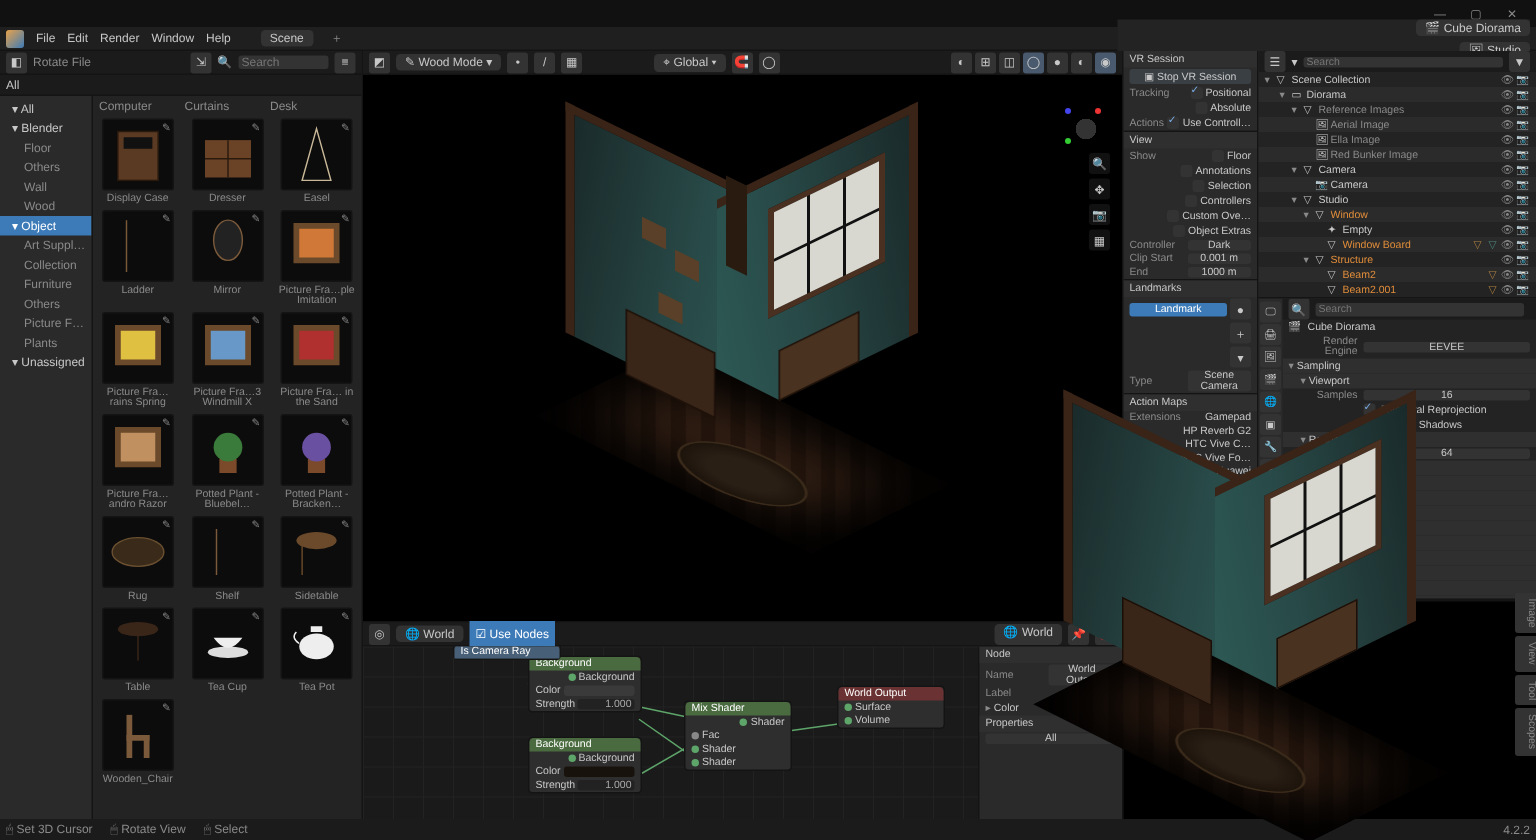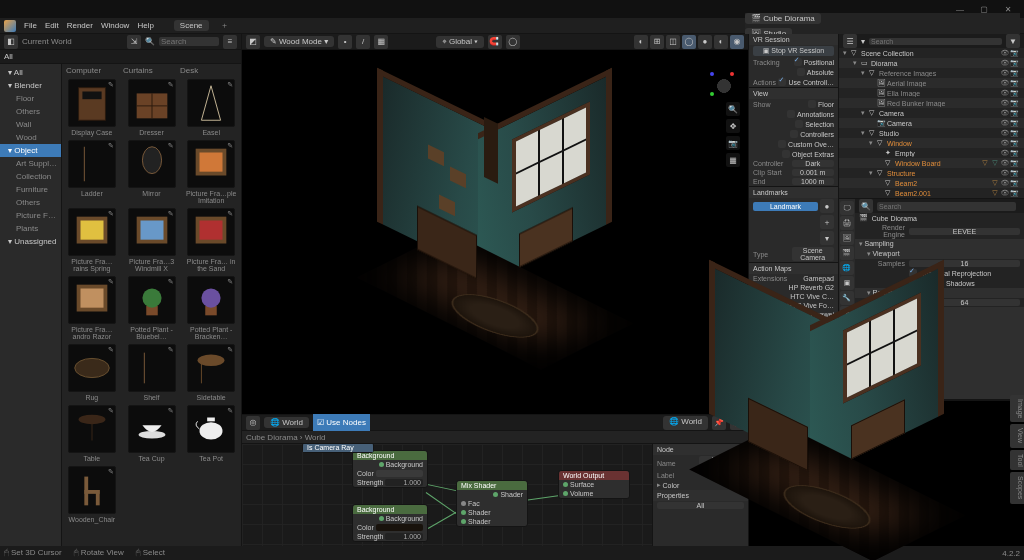--- a/index.html
+++ b/index.html
@@ -20,21 +20,21 @@
     --hdr:#1f1f1f;
   }
   * { box-sizing:border-box; }
   html,body { margin:0; padding:0; width:1024px; height:560px; font-family:"Segoe UI",Arial,sans-serif; font-size:9px; color:var(--text); background:#161616; overflow:hidden; }
   .titlebar { height:18px; background:#111; display:flex; align-items:center; padding:0 4px; font-size:8px; color:var(--text-dim); }
   .titlebar .spacer { flex:1; }
   .winbtn { width:24px; text-align:center; color:var(--text-dim); }
   .menubar { height:16px; background:var(--hdr); display:flex; align-items:center; padding:0 4px; gap:8px; border-bottom:1px solid var(--border); }
   .menubar .logo { width:12px; height:12px; background:linear-gradient(135deg,#e8a24a,#3d7bb8); border-radius:2px; }
   .menubar span { font-size:8px; }
-  .menubar .right { margin-left:auto; display:flex; gap:4px; align-items:flex-start; }
+  .menubar .right { margin-left:auto; display:flex; gap:4px; align-items:flex-end; }
   .tag { background:var(--bg3); padding:1px 6px; border-radius:3px; font-size:8px; }
   .work { display:flex; height:calc(100% - 34px - 14px); }
 
   
   .assets { width:242px; background:var(--bg1); border-right:1px solid var(--border); display:flex; flex-direction:column; }
   .asset-hdr { height:16px; background:var(--bg0); display:flex; align-items:center; padding:0 4px; gap:4px; font-size:8px; border-bottom:1px solid var(--border); }
   .asset-hdr .crumb { color:var(--text-dim); }
   .asset-body { flex:1; display:flex; overflow:hidden; }
   .asset-tree { width:62px; background:var(--bg2); border-right:1px solid var(--border); padding:2px 0; font-size:8px; overflow:hidden; }
   .asset-tree .tnode { padding:2px 4px 2px 8px; white-space:nowrap; overflow:hidden; text-overflow:ellipsis; }
@@ -163,21 +163,21 @@
     <span class="tag">🎬 <span>Cube Diorama</span></span>
     <span class="tag">🖼 <span>Studio</span></span>
   </div>
 </div>
 
 <div class="work">
 
   <div class="assets">
     <div class="asset-hdr">
       <span class="ico">◧</span>
-      <span class="crumb">Current World</span>
+      <span class="crumb">Rotate File</span>
       <span style="margin-left:auto" class="ico">⇲</span>
       <span style="color:var(--text-dim)">🔍</span>
       <input style="background: var(--bg3); border: none; color: var(--text); width: 60px; font-size: 8px; border-radius: 2px; padding: 0px 2px;" placeholder="Search">
       <span class="ico">≡</span>
     </div>
     <div class="asset-hdr" style="height:14px">
       <span>All</span>
     </div>
     <div class="asset-body">
       <div class="asset-tree" id="atree">
@@ -492,23 +492,20 @@
       <div class="vp-hdr">
         <span class="ico">◎</span>
         <span class="tag">🌐 <span>World</span></span>
         <span style="background:var(--accent);padding:12px 4px;border-radius:2px;color:#fff">☑ <span>Use Nodes</span></span>
         <div class="mid">
           <span class="tag">🌐 <span>World</span></span>
           <span class="ico">📌</span>
           <span class="ico">🧲</span>
         </div>
       </div>
-      <div class="asset-hdr" style="height:13px;background:var(--bg1)">
-        <span style="color:var(--text-dim)">Cube Diorama  ›  World</span>
-      </div>
       <div class="nodearea">
 
         <div class="link" style="left:184px;top:48px;width:40px;transform:rotate(35deg)"></div>
         <div class="link" style="left:110px;top:24px;width:110px;transform:rotate(12deg)"></div>
         <div class="link" style="left:186px;top:84px;width:40px;transform:rotate(-30deg)"></div>
         <div class="link" style="left:268px;top:58px;width:54px;transform:rotate(-8deg)"></div>
 
         <div class="node" style="left:110px;top:6px;width:76px">
           <div class="nh" style="background:#4a6b3f">Background</div>
           <div class="nr">

